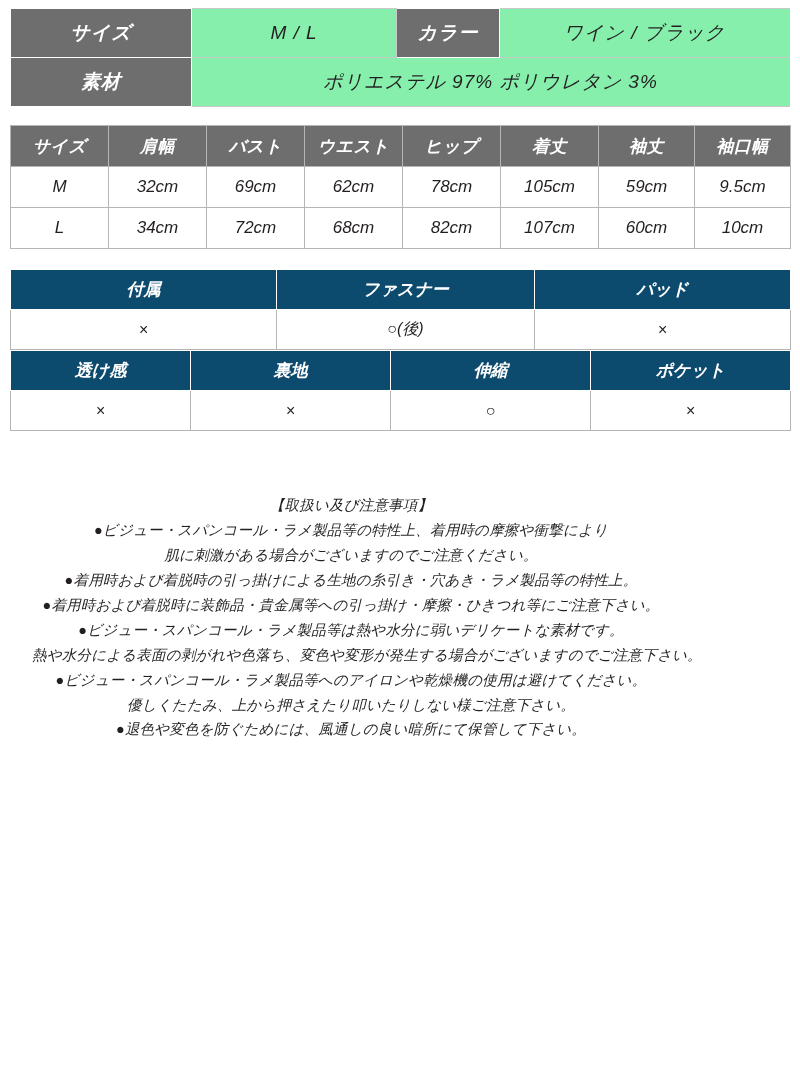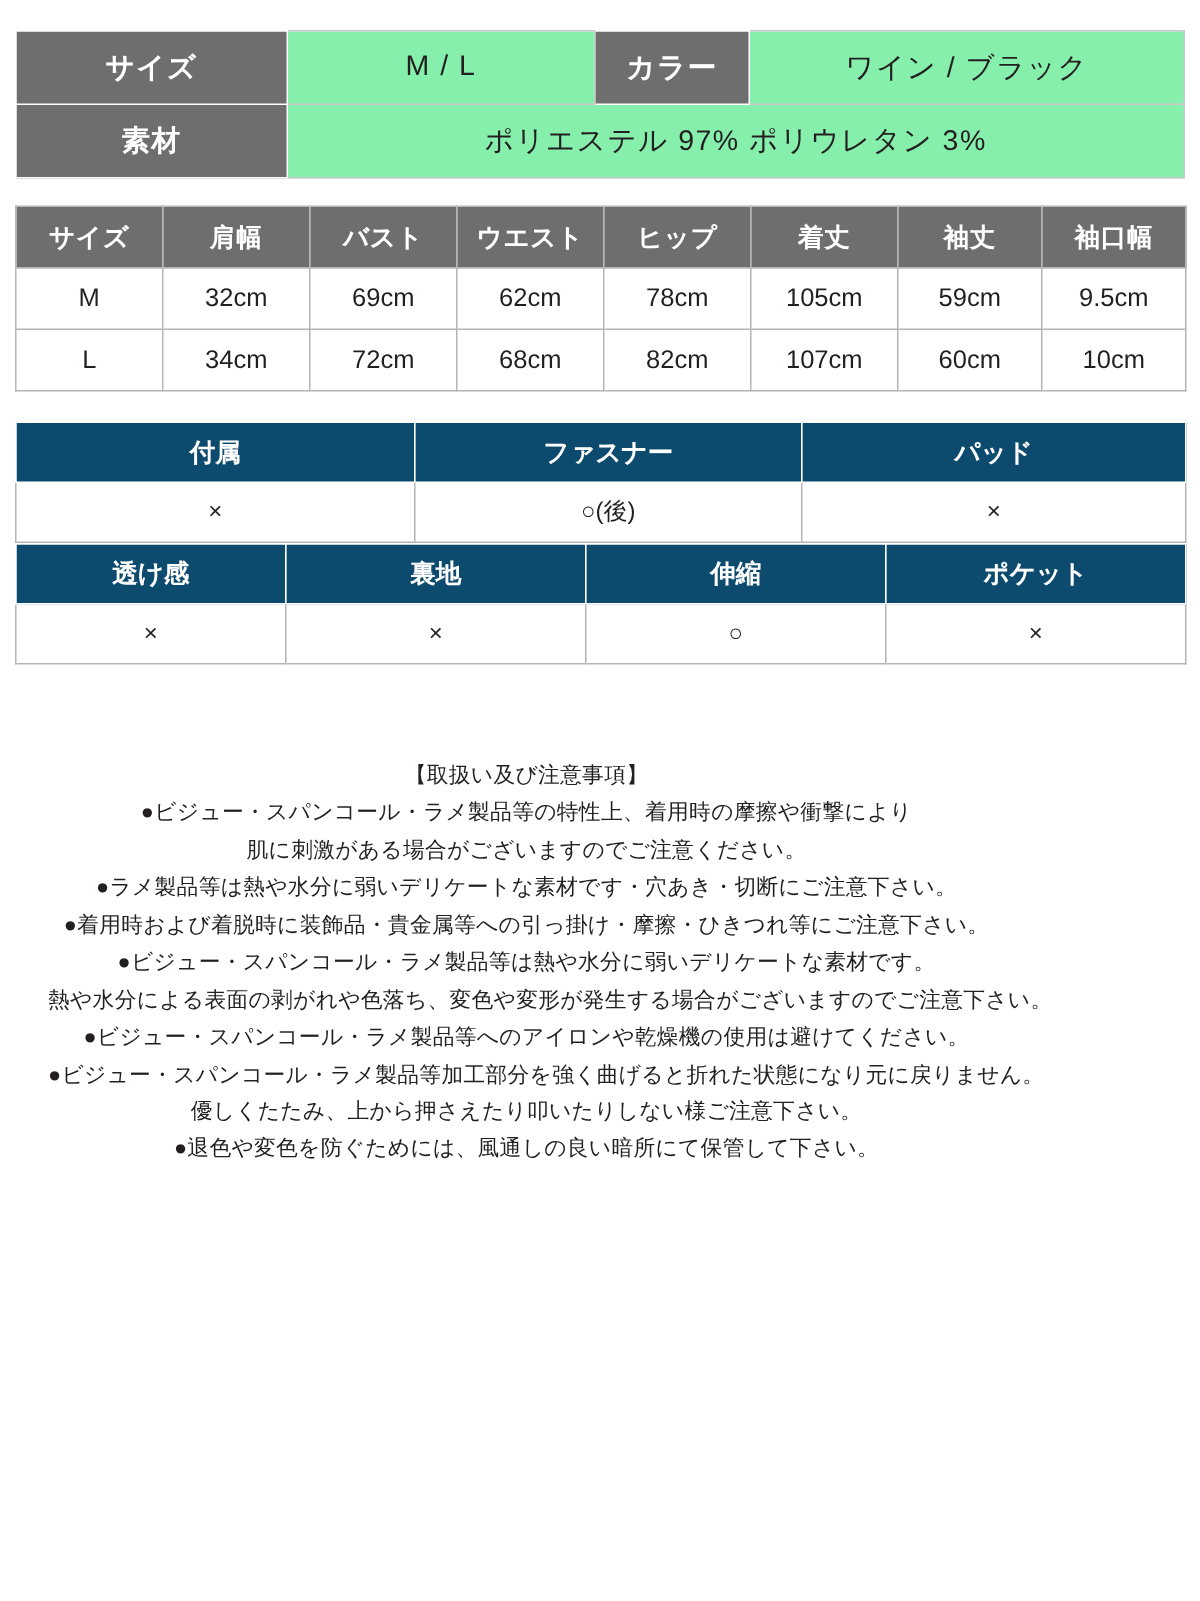--- a/index.html
+++ b/index.html
@@ -12,21 +12,22 @@
     height: 1067px;
     font-family: "Liberation Sans", "DejaVu Sans", sans-serif;
     color: #231f20;
     -webkit-font-smoothing: antialiased;
   }
   .page {
     width: 680px;
     height: 1067px;
     position: relative;
     box-sizing: border-box;
-    padding: 20px 10px 0 10px;
+    padding: 8px 10px 0 10px;
+    font-style: italic;
   }
 
   table {
     border-collapse: collapse;
     width: 780px;
     table-layout: fixed;
   }
 
   
   .spec-table td {
@@ -221,23 +222,22 @@
         <td class="val">○</td>
         <td class="val">×</td>
       </tr>
     </tbody>
   </table>
 
   <div class="notes">
     <div class="line">【取扱い及び注意事項】</div>
     <div class="line">●ビジュー・スパンコール・ラメ製品等の特性上、着用時の摩擦や衝撃により</div>
     <div class="line">肌に刺激がある場合がございますのでご注意ください。</div>
-    <div class="line">●ラメ製品等は熱や水分に弱いデリケートな素材です・穴あき・切断にご注意下さい。</div>
+    <div class="line">●着用時および着脱時の引っ掛けによる生地の糸引き・穴あき・ラメ製品等の特性上。</div>
     <div class="line">●着用時および着脱時に装飾品・貴金属等への引っ掛け・摩擦・ひきつれ等にご注意下さい。</div>
     <div class="line">●ビジュー・スパンコール・ラメ製品等は熱や水分に弱いデリケートな素材です。</div>
     <div class="line">熱や水分による表面の剥がれや色落ち、変色や変形が発生する場合がございますのでご注意下さい。</div>
     <div class="line">●ビジュー・スパンコール・ラメ製品等へのアイロンや乾燥機の使用は避けてください。</div>
-    <div class="line">●ビジュー・スパンコール・ラメ製品等加工部分を強く曲げると折れた状態になり元に戻りません。</div>
     <div class="line">優しくたたみ、上から押さえたり叩いたりしない様ご注意下さい。</div>
     <div class="line">●退色や変色を防ぐためには、風通しの良い暗所にて保管して下さい。</div>
   </div>
 
 </div>
 
 </body></html>

